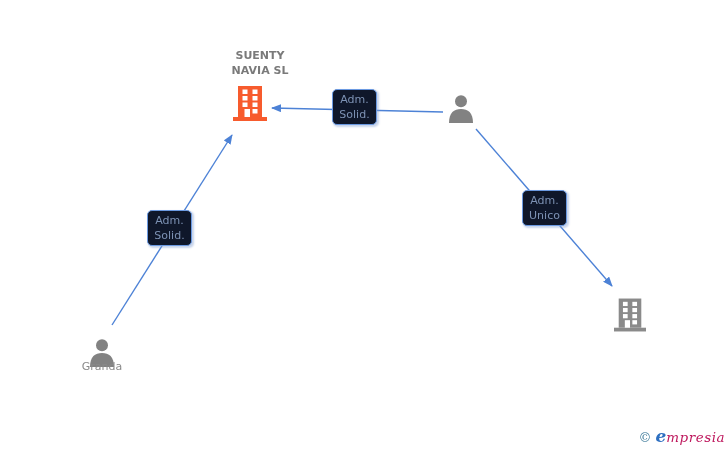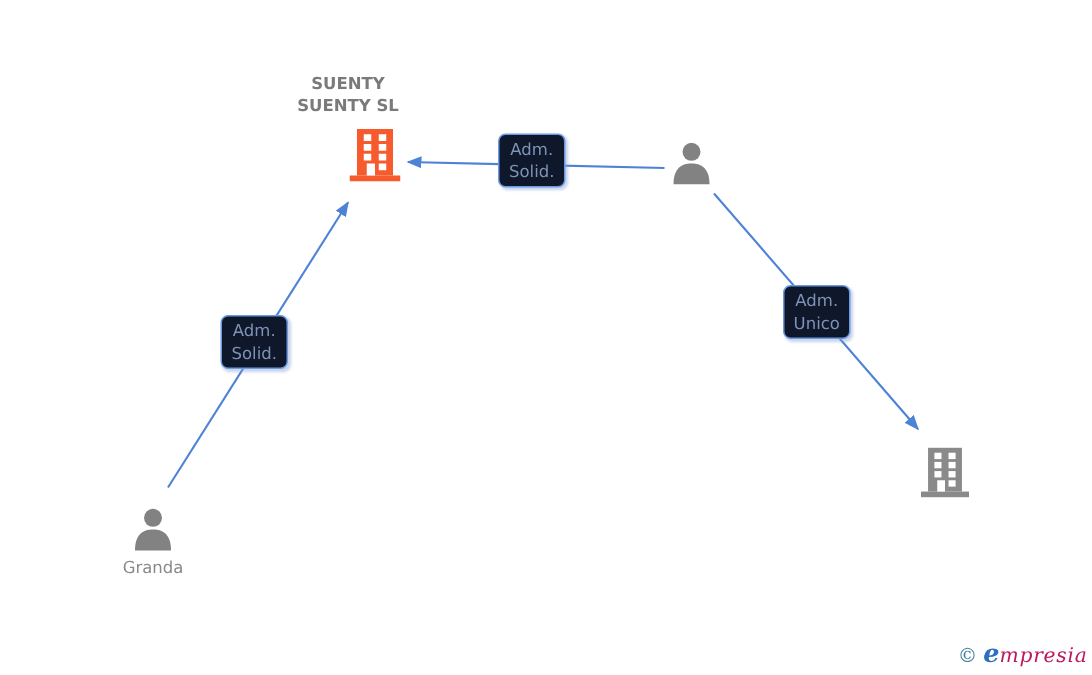--- a/index.html
+++ b/index.html
@@ -53,23 +53,23 @@
   </div>
   <div class="edge-label" style="left:147px;top:210px;">
     <div>Adm.</div>
     <div>Solid.</div>
   </div>
   <div class="edge-label" style="left:522px;top:190px;">
     <div>Adm.</div>
     <div>Unico</div>
   </div>
 
-  <div class="node-label company-title" style="left:162px;top:49px;">
+  <div class="node-label company-title" style="left:190px;top:49px;">
     <div>SUENTY</div>
-    <div>SUENTY SL</div>
+    <div>NAVIA SL</div>
   </div>
   <div class="node-icon" style="left:233px;top:86px;">
     <svg width="34" height="35" viewBox="0 0 34 35">
       <rect x="5" y="0" width="24" height="31" fill="#f75b2d"></rect>
       <rect x="0" y="31" width="34" height="4" fill="#f75b2d"></rect>
       <rect x="9.5" y="3.5" width="5" height="4.5" fill="#fff"></rect>
       <rect x="19.5" y="3.5" width="5" height="4.5" fill="#fff"></rect>
       <rect x="9.5" y="10" width="5" height="4.5" fill="#fff"></rect>
       <rect x="19.5" y="10" width="5" height="4.5" fill="#fff"></rect>
       <rect x="9.5" y="16.5" width="5" height="4.5" fill="#fff"></rect>
@@ -85,21 +85,21 @@
       <path d="M3,28 C3,17.5 8,14 15,14 C22,14 27,17.5 27,28 Z" fill="#828282"></path>
     </svg>
   </div>
 
   <div class="node-icon" style="left:87px;top:338px;">
     <svg width="30" height="30" viewBox="0 0 30 28">
       <circle cx="15" cy="6.2" r="6" fill="#828282"></circle>
       <path d="M3,28 C3,17.5 8,14 15,14 C22,14 27,17.5 27,28 Z" fill="#828282"></path>
     </svg>
   </div>
-  <div class="node-label" style="left:32px;top:372px;">
+  <div class="node-label" style="left:32px;top:360px;">
     <div>Granda</div>
   </div>
 
   <div class="node-icon" style="left:614px;top:298px;">
     <svg width="32" height="34" viewBox="0 0 34 35">
       <rect x="5" y="0" width="24" height="31" fill="#8a8a8a"></rect>
       <rect x="0" y="31" width="34" height="4" fill="#8a8a8a"></rect>
       <rect x="9.5" y="3.5" width="5" height="4.5" fill="#fff"></rect>
       <rect x="19.5" y="3.5" width="5" height="4.5" fill="#fff"></rect>
       <rect x="9.5" y="10" width="5" height="4.5" fill="#fff"></rect>

